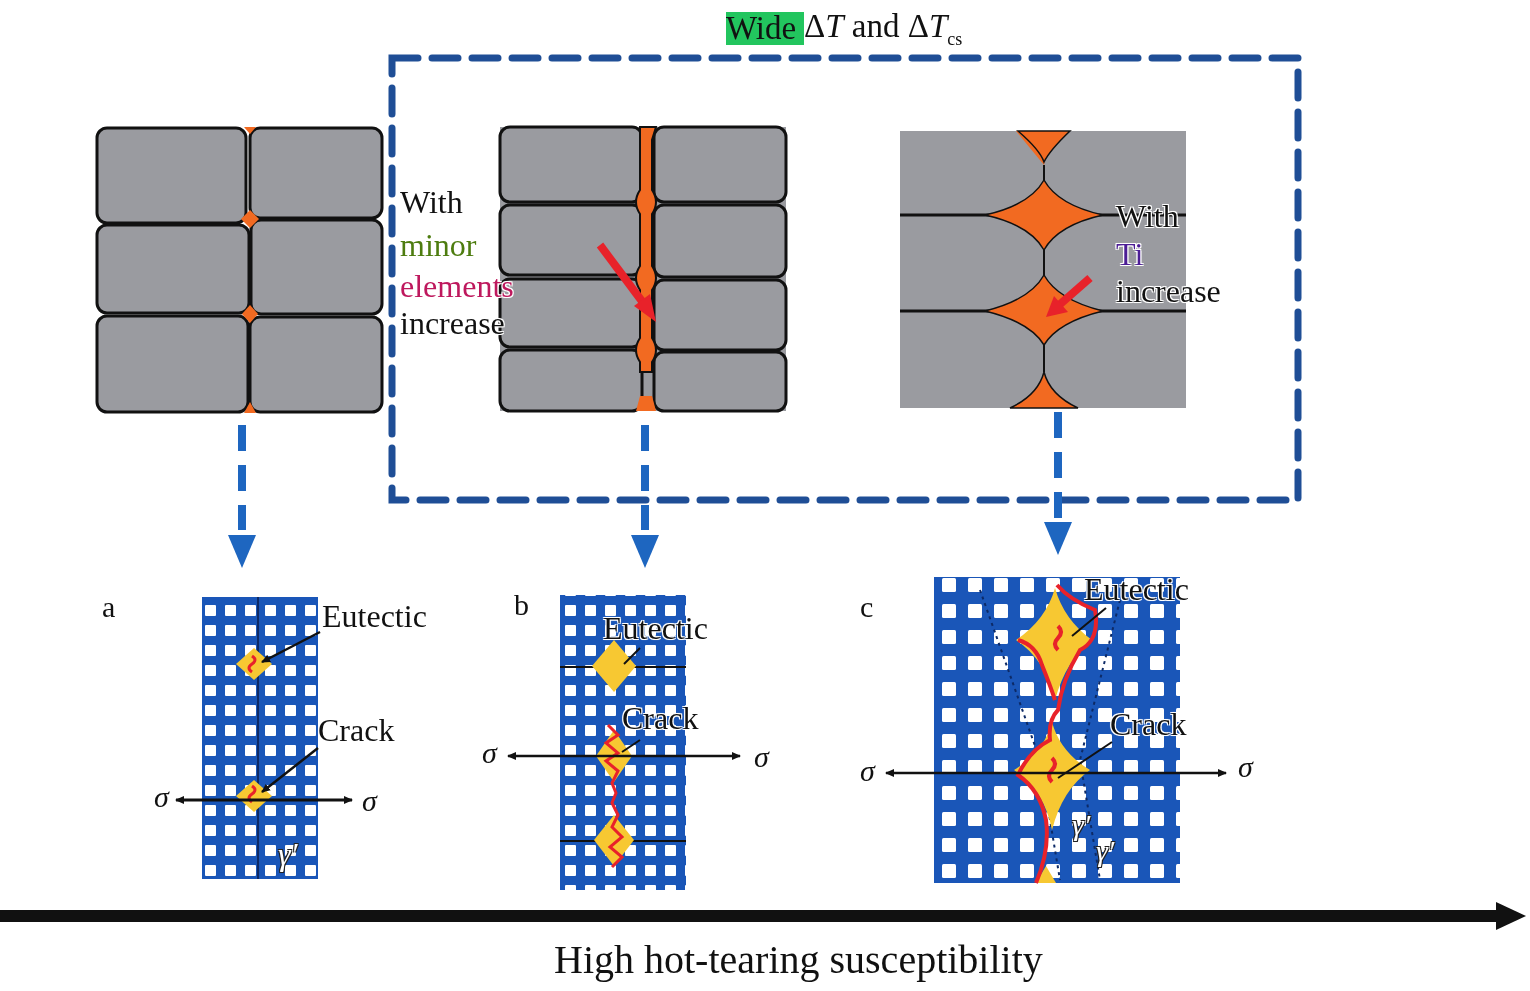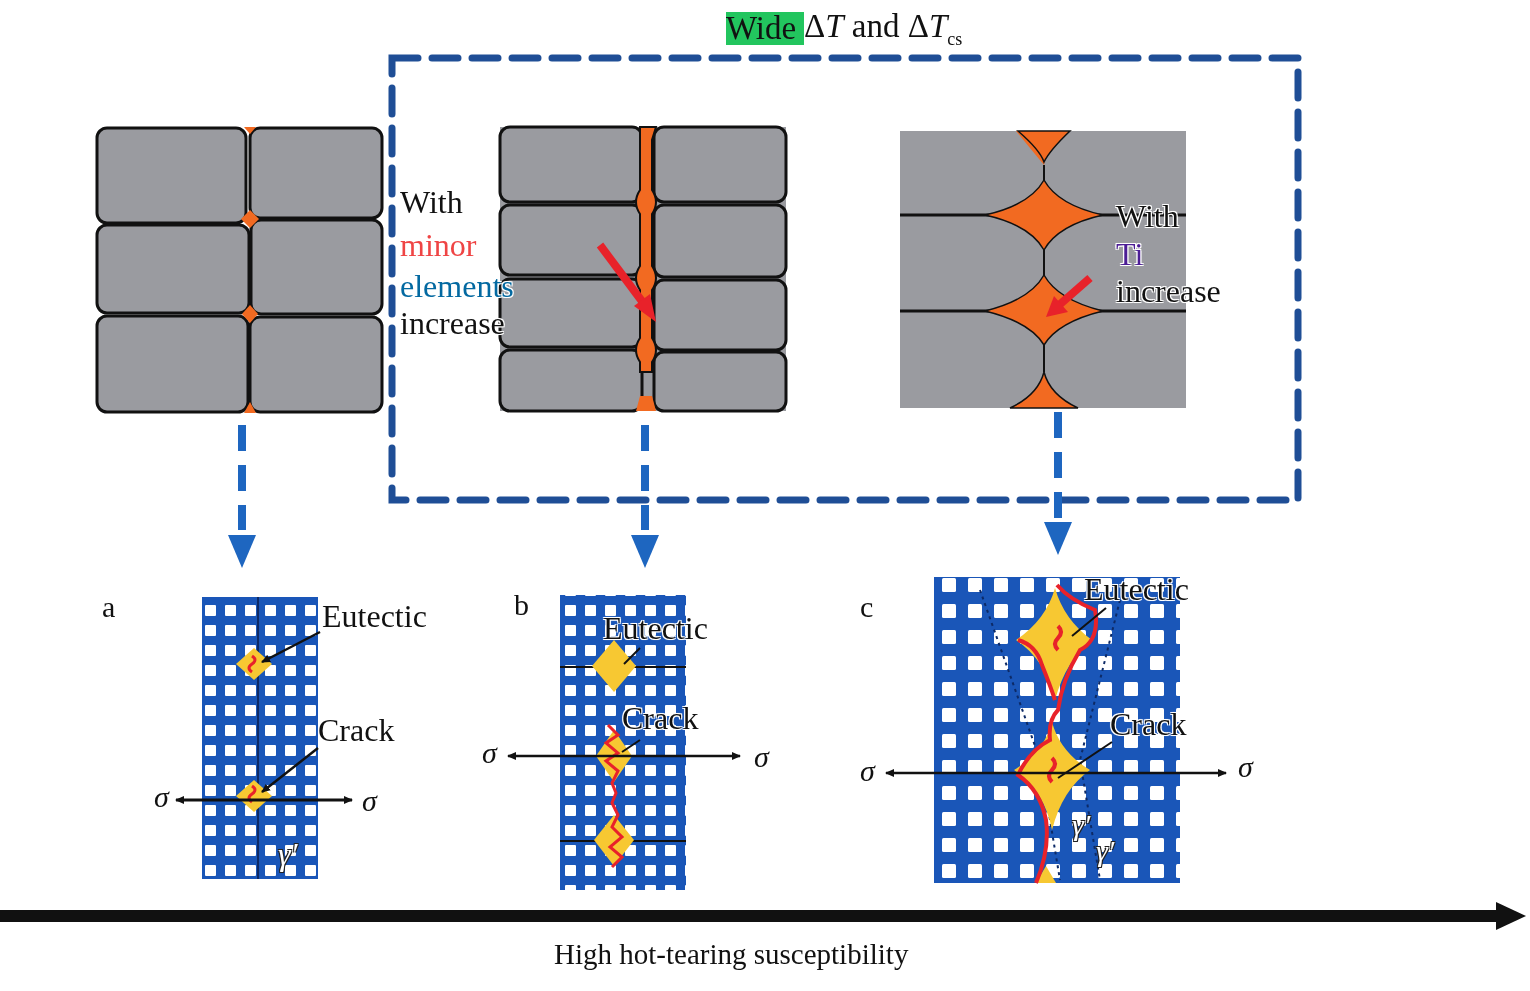--- a/index.html
+++ b/index.html
@@ -138,22 +138,22 @@
     <polygon points="1496,902 1526,916 1496,930" fill="#111"></polygon>
   </g>
 </svg>
 
 <div class="txt" style="left: 804px; top: 4px; font-size: 33px; margin-top: 6px;">
   <span>Δ</span><span style="font-style:italic;">T</span><span> and </span><span>Δ</span><span style="font-style:italic;">T</span><span style="font-size:18px; vertical-align:-8px;">cs</span>
 </div>
 <div class="txt" style="left:726px; top:12px; font-size:33px; background:#22c55e;">Wide&nbsp;</div>
 
 <div class="txt halo" style="left:400px; top:186px; font-size:32px;">With</div>
-<div class="txt halo" style="left:400px; top:229px; font-size:32px; color:#ef4444;">minor</div>
-<div class="txt halo" style="left:400px; top:270px; font-size:32px; color:#0369a1;">elements</div>
+<div class="txt halo" style="left:400px; top:229px; font-size:32px; color:#4d7c0f;">minor</div>
+<div class="txt halo" style="left:400px; top:270px; font-size:32px; color:#be185d;">elements</div>
 <div class="txt halo" style="left:400px; top:307px; font-size:32px;">increase</div>
 
 <div class="txt halo" style="left:1116px; top:200px; font-size:32px;">With</div>
 <div class="txt halo" style="left:1116px; top:238px; font-size:32px; color:#4c1d95;">Ti</div>
 <div class="txt halo" style="left:1116px; top:275px; font-size:32px;">increase</div>
 
 <div class="txt" style="left:102px; top:592px; font-size:30px;">a</div>
 <div class="txt halo" style="left:322px; top:600px; font-size:32px;">Eutectic</div>
 <div class="txt halo" style="left:318px; top:714px; font-size:32px;">Crack</div>
 <div class="txt" style="left:154px; top:782px; font-size:30px; font-style:italic;">σ</div>
@@ -167,13 +167,13 @@
 <div class="txt" style="left:754px; top:742px; font-size:30px; font-style:italic;">σ</div>
 
 <div class="txt" style="left:860px; top:592px; font-size:30px;">c</div>
 <div class="txt halo" style="left:1084px; top:573px; font-size:32px;">Eutectic</div>
 <div class="txt halo" style="left:1110px; top:708px; font-size:32px;">Crack</div>
 <div class="txt" style="left:860px; top:756px; font-size:30px; font-style:italic;">σ</div>
 <div class="txt" style="left:1238px; top:752px; font-size:30px; font-style:italic;">σ</div>
 <div class="txt halo-dark" style="left:1072px; top:810px; font-size:30px; font-style:italic;">γ′</div>
 <div class="txt halo-dark" style="left:1096px; top:836px; font-size:30px; font-style:italic;">γ′</div>
 
-<div class="txt" style="left:554px; top:940px; font-size:29px;">High hot-tearing susceptibility</div>
+<div class="txt" style="left:554px; top:940px; font-size:40px;">High hot-tearing susceptibility</div>
 
 </body></html>

